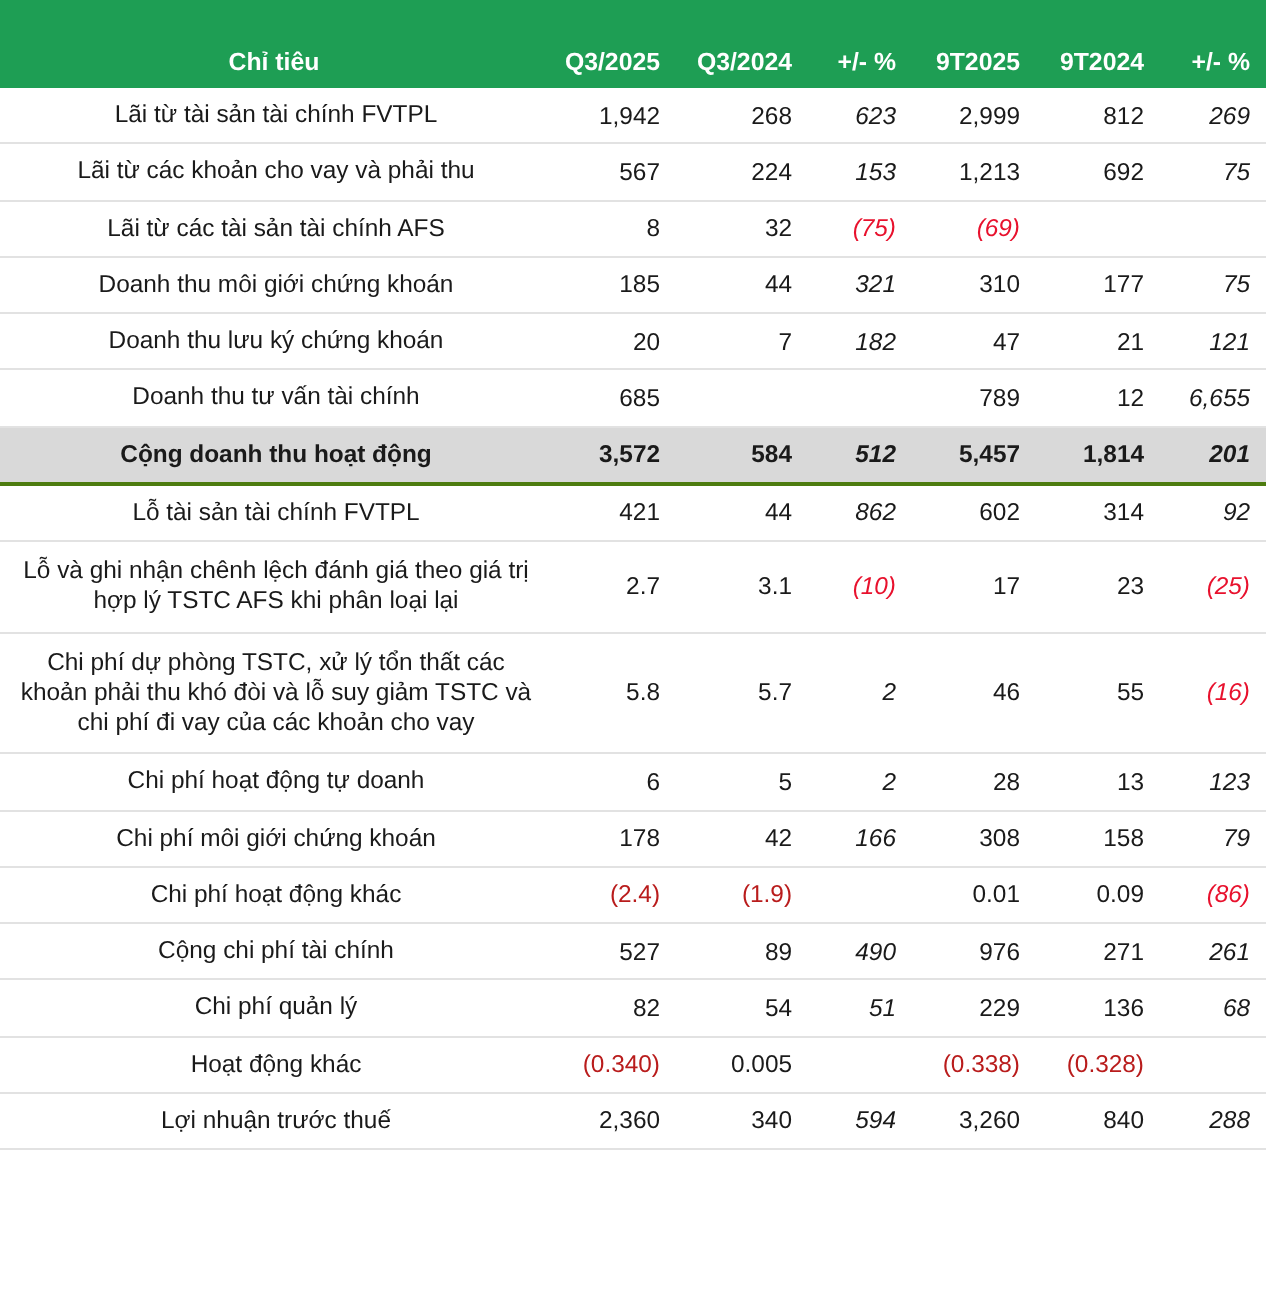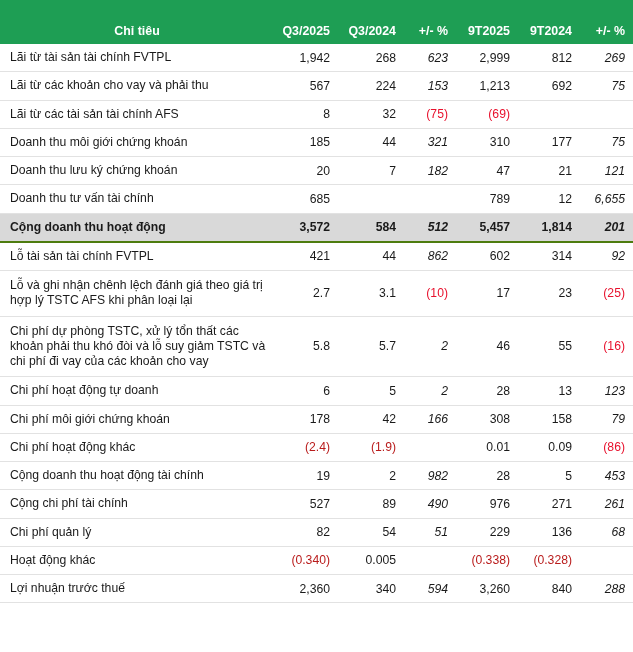--- a/index.html
+++ b/index.html
@@ -43,36 +43,37 @@
     padding-left: 10px;
   }
   tbody td {
     padding: 6px 8px;
     text-align: right;
     vertical-align: middle;
     border-bottom: 1px solid #e2e2e2;
     white-space: nowrap;
   }
   tbody td.lbl {
-    text-align: left;
+    text-align: center;
     white-space: normal;
     line-height: 1.25;
     padding-left: 10px;
     padding-right: 6px;
   }
   tbody tr.total td {
     background: #d9d9d9;
     font-weight: bold;
     border-bottom: 2px solid #4d7c0f;
   }
   tbody td.pct {
     font-style: italic;
   }
   tbody td.neg {
     color: #e8112d;
+    font-style: italic;
   }
   tbody td.negplain {
     color: #b91c1c;
   }
   tbody tr.tall td {
     padding-top: 7px;
     padding-bottom: 7px;
   }
 </style>
 </head>
@@ -211,29 +212,20 @@
       <tr>
         <td class="lbl">Chi phí hoạt động khác</td>
         <td class="negplain">(2.4)</td>
         <td class="negplain">(1.9)</td>
         <td class="pct"></td>
         <td>0.01</td>
         <td>0.09</td>
         <td class="neg">(86)</td>
       </tr>
       <tr>
-        <td class="lbl">Cộng doanh thu hoạt động tài chính</td>
-        <td>19</td>
-        <td>2</td>
-        <td class="pct">982</td>
-        <td>28</td>
-        <td>5</td>
-        <td class="pct">453</td>
-      </tr>
-      <tr>
         <td class="lbl">Cộng chi phí tài chính</td>
         <td>527</td>
         <td>89</td>
         <td class="pct">490</td>
         <td>976</td>
         <td>271</td>
         <td class="pct">261</td>
       </tr>
       <tr>
         <td class="lbl">Chi phí quản lý</td>

